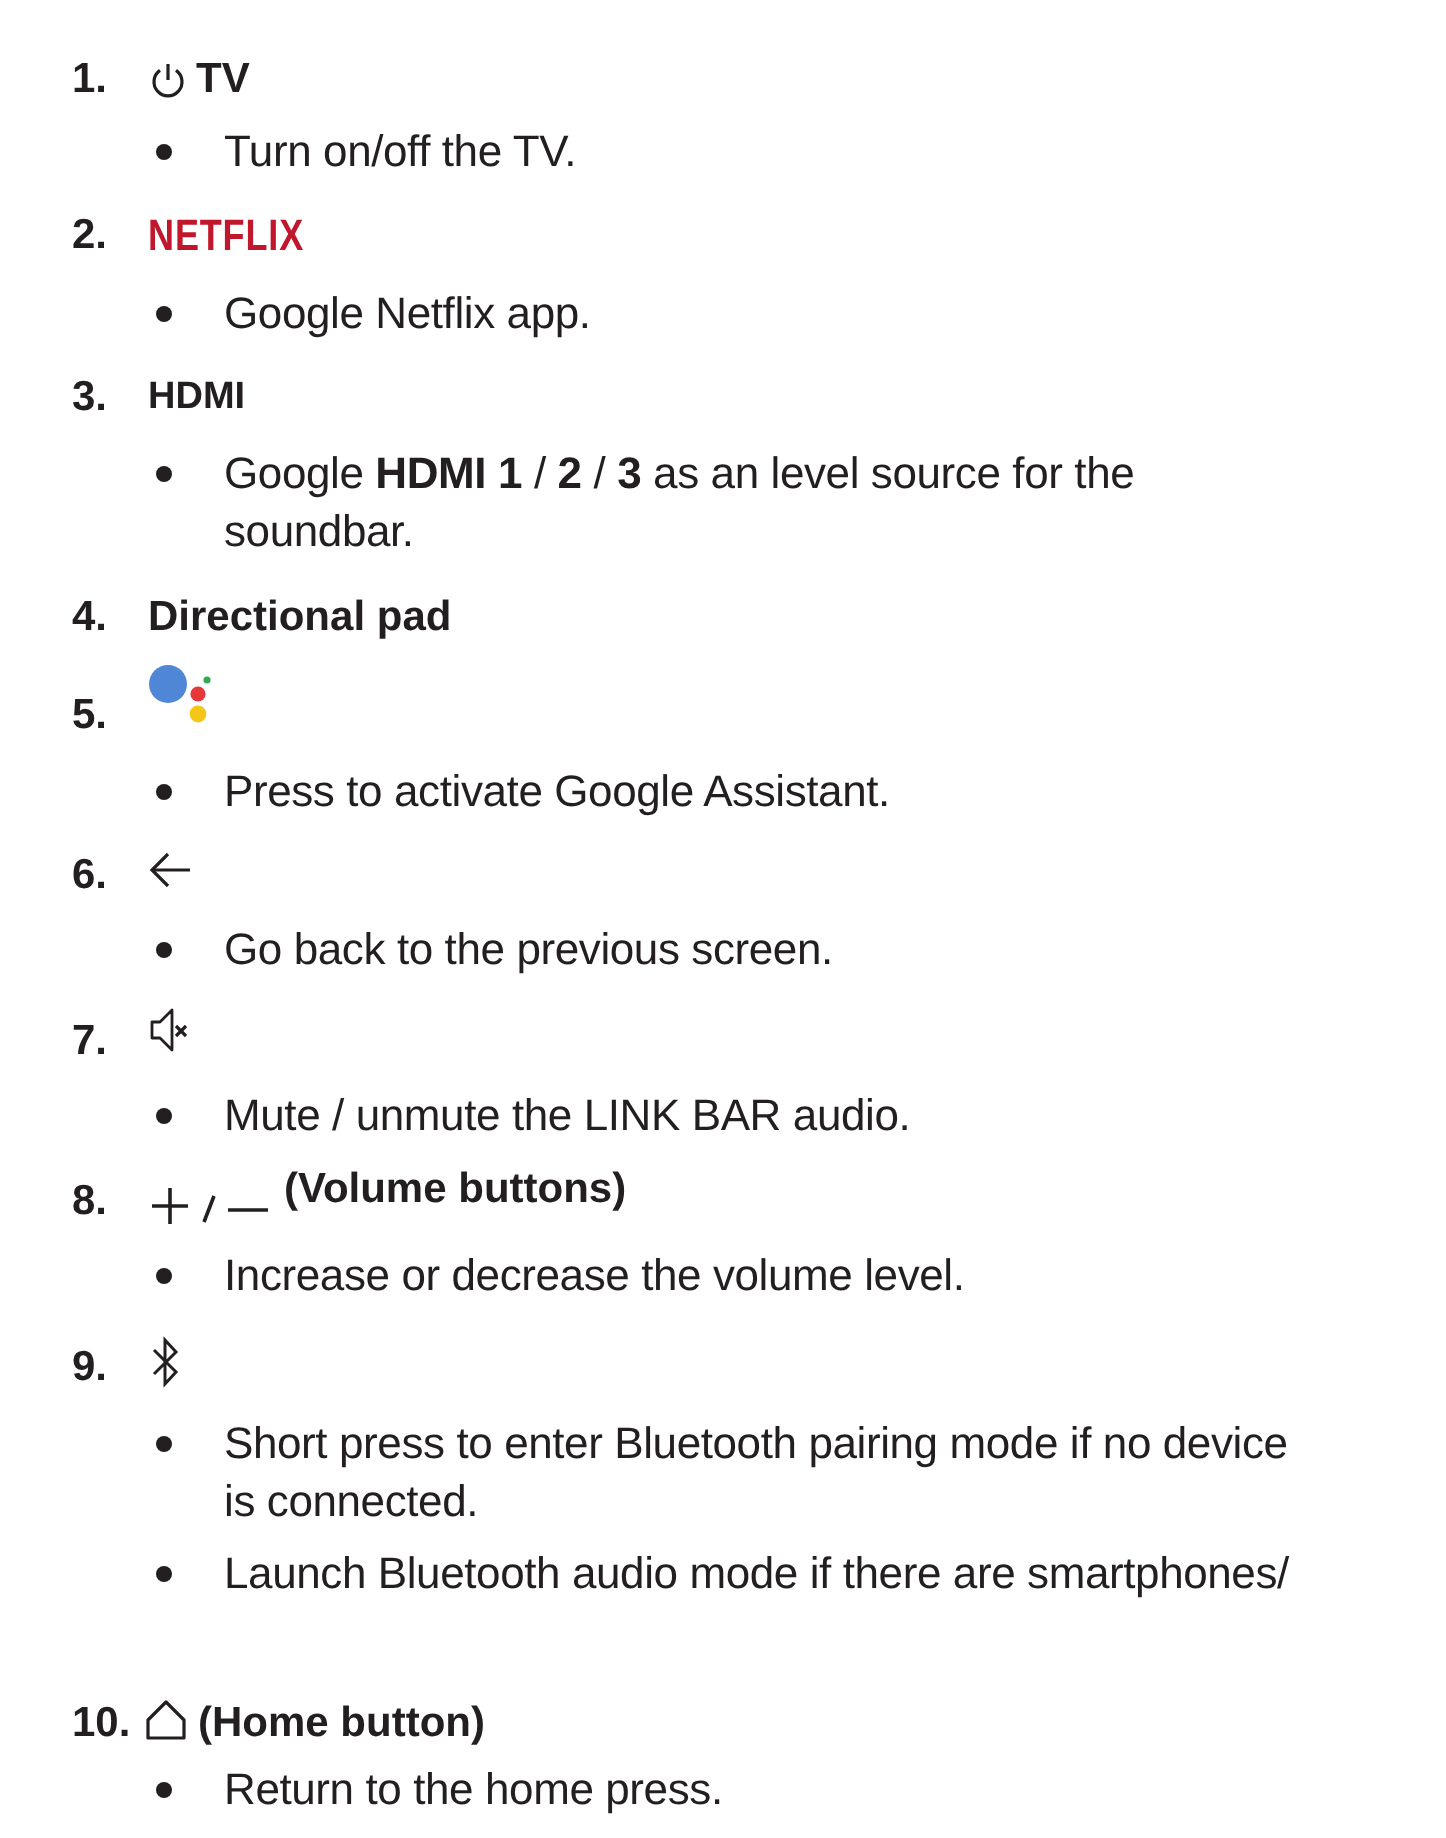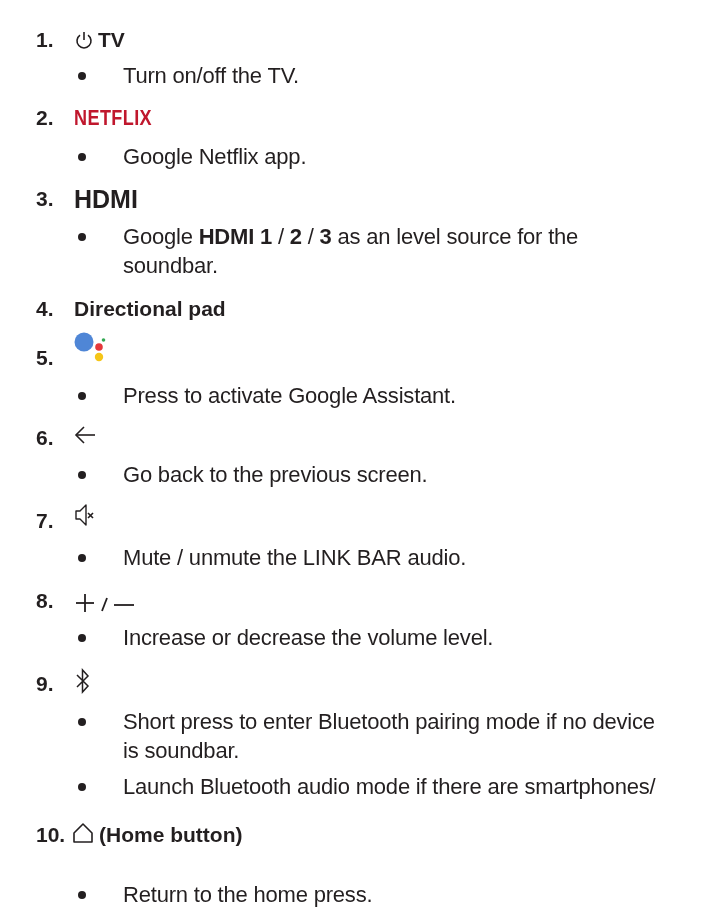--- a/index.html
+++ b/index.html
@@ -49,40 +49,39 @@
       height: 8px;
       border-radius: 50%;
       background: #231f20;
     }
     .bullet .text {
       position: absolute;
       left: 34px;
       width: 590px;
       white-space: normal;
       letter-spacing: -0.2px;
-      margin-left: 11px;
     }
     .icon {
       display: inline-flex;
       align-items: center;
       justify-content: center;
       margin-right: 4px;
     }
     .netflix {
       font-family: "Liberation Sans", sans-serif;
       font-weight: bold;
       font-size: 22px;
       color: #c0172d;
       letter-spacing: 0.5px;
       transform: scaleX(0.82);
       transform-origin: left center;
       display: inline-block;
     }
     .hdmi-label {
-      font-size: 25px;
+      font-size: 19px;
       font-weight: bold;
     }
     b { font-weight: bold; }
   </style>
 </head>
 <body>
 
 <div class="item-head" style="top:25px;">
   <span class="num">1.</span>
   <span class="icon">
@@ -172,49 +171,50 @@
 <div class="item-head" style="top:586px;">
   <span class="num">8.</span>
   <span class="icon" style="font-weight:normal; font-size:24px; margin-right:6px;">
     <svg width="62" height="24" viewBox="0 0 62 24">
       <line x1="2" y1="14" x2="20" y2="14" stroke="#231f20" stroke-width="1.8"></line>
       <line x1="11" y1="5" x2="11" y2="23" stroke="#231f20" stroke-width="1.8"></line>
       <line x1="28" y1="22" x2="33" y2="9" stroke="#231f20" stroke-width="1.8"></line>
       <line x1="40" y1="16" x2="60" y2="16" stroke="#231f20" stroke-width="1.8"></line>
     </svg>
   </span>
+  <span style="position:relative; top:-6px;">(Volume buttons)</span>
 </div>
 <div class="bullet" style="top:623px;">
   <span class="dot"></span>
   <span class="text">Increase or decrease the volume level.</span>
 </div>
 
 <div class="item-head" style="top:669px;">
   <span class="num">9.</span>
   <span class="icon" style="position:relative; top:-3px;">
     <svg width="18" height="26" viewBox="0 0 18 26">
       <polyline points="3,7 14,18 8.5,24 8.5,2 14,8 3,19" fill="none" stroke="#231f20" stroke-width="1.5" stroke-linejoin="miter"></polyline>
     </svg>
   </span>
 </div>
 <div class="bullet" style="top:707px;">
   <span class="dot"></span>
   <span class="text">
     <span>Short press to enter Bluetooth pairing mode if no device</span><br>
-    <span>is soundbar.</span>
+    <span>is connected.</span>
   </span>
 </div>
 <div class="bullet" style="top:772px;">
   <span class="dot"></span>
   <span class="text">
     <span>Launch Bluetooth audio mode if there are smartphones/</span><br>
   </span>
 </div>
 
-<div class="item-head" style="top:820px;">
+<div class="item-head" style="top:847px;">
   <span class="num wide">10.</span>
   <span class="icon" style="margin-right:5px; position:relative; top:-2px;">
     <svg width="22" height="22" viewBox="0 0 22 22">
       <polygon points="11,2 20,11 20,20 2,20 2,11" fill="none" stroke="#231f20" stroke-width="1.6" stroke-linejoin="round"></polygon>
     </svg>
   </span>
   <span>(Home button)</span>
 </div>
 <div class="bullet" style="top:880px;">
   <span class="dot"></span>

